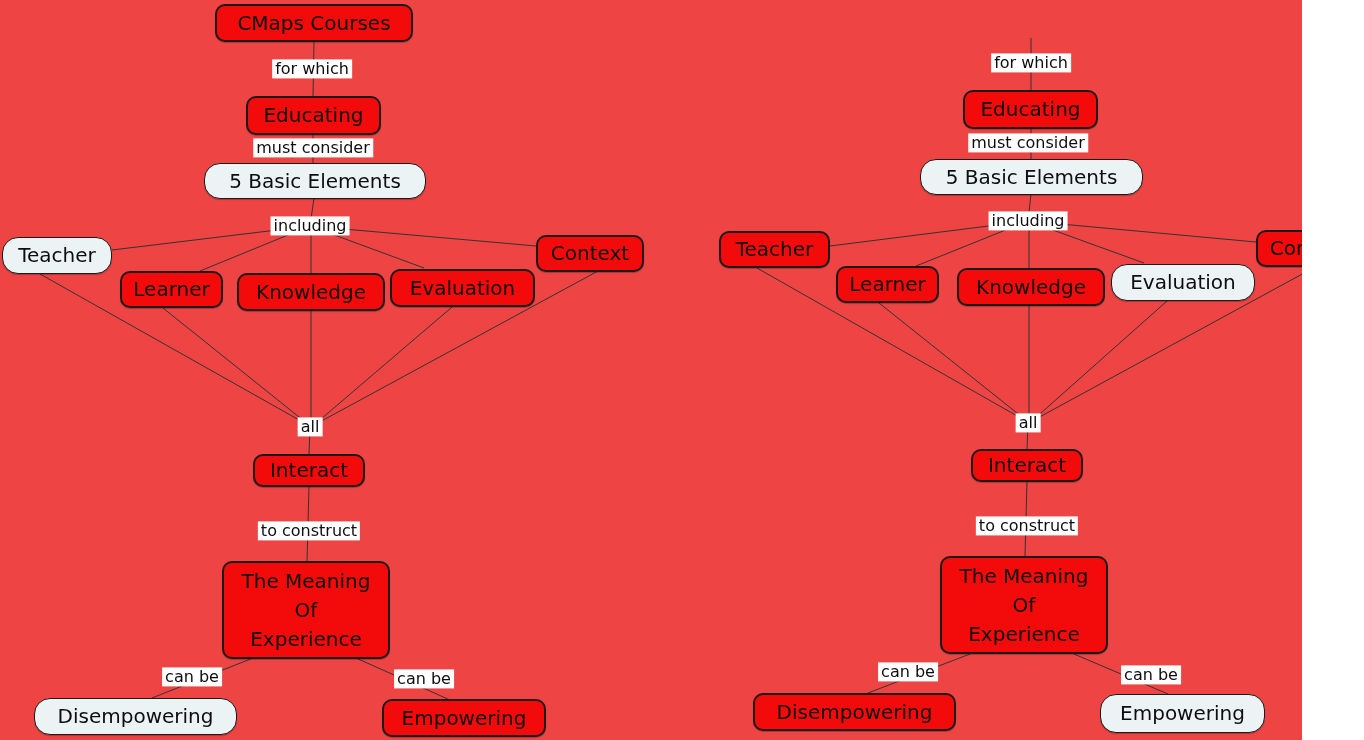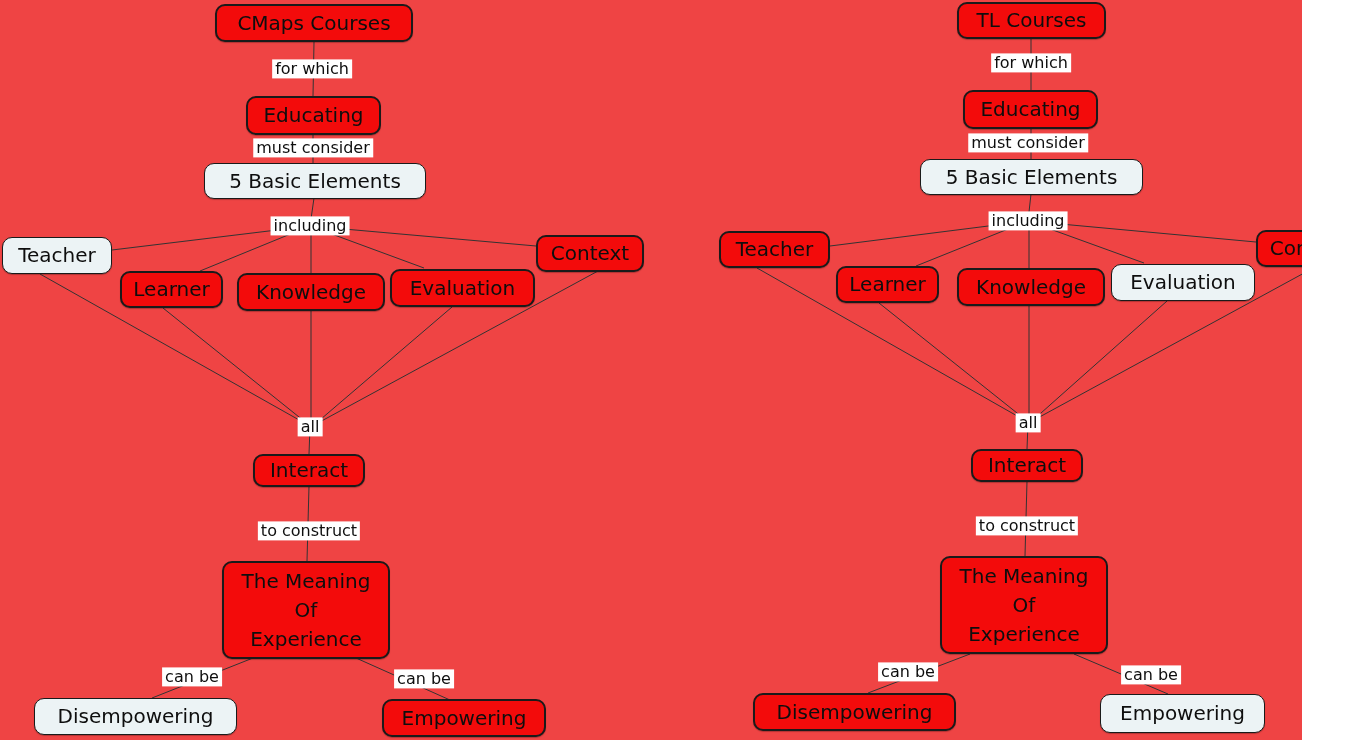--- a/index.html
+++ b/index.html
@@ -27,21 +27,21 @@
     box-sizing:border-box;
     border:2px solid var(--border);
     border-radius:10px;
     font-size:20px;
     line-height:1.45;
     text-align:center;
     white-space:pre-line;
     box-shadow:0 1px 1px rgba(0,0,0,0.25);
   }
   .node.red{background:var(--red);}
-  .node.light{background:var(--light);border-width:1.5px;}
+  .node.light{background:var(--light);border-width:1.5px;border-radius:16px;}
   .link-label{
     position:absolute;
     transform:translate(-50%,-50%);
     background:#ffffff;
     padding:0 3px;
     font-size:16px;
     line-height:1.2;
     white-space:nowrap;
   }
 </style>
@@ -109,21 +109,20 @@
     <div class="node red" style="left:222px;top:561px;width:168px;height:98px">The Meaning
 Of
 Experience</div>
     <div class="link-label" style="left:192px;top:677px">can be</div>
     <div class="link-label" style="left:424px;top:679px">can be</div>
     <div class="node light" style="left:34px;top:698px;width:203px;height:37px">Disempowering</div>
     <div class="node red" style="left:382px;top:699px;width:164px;height:38px">Empowering</div>
   </div>
 
   <div class="maplayer">
-    <div class="node red" style="left:957px;top:2px;width:149px;height:37px">TL Courses</div>
     <div class="link-label" style="left:1031px;top:63px">for which</div>
     <div class="node red" style="left:963px;top:90px;width:135px;height:39px">Educating</div>
     <div class="link-label" style="left:1028px;top:143px">must consider</div>
     <div class="node light" style="left:920px;top:159px;width:223px;height:36px">5 Basic Elements</div>
     <div class="link-label" style="left:1028px;top:221px">including</div>
     <div class="node red" style="left:719px;top:231px;width:111px;height:37px">Teacher</div>
     <div class="node red" style="left:836px;top:266px;width:103px;height:37px">Learner</div>
     <div class="node red" style="left:957px;top:268px;width:148px;height:38px">Knowledge</div>
     <div class="node light" style="left:1111px;top:264px;width:144px;height:37px">Evaluation</div>
     <div class="node red" style="left:1256px;top:230px;width:106px;height:37px">Context</div>

